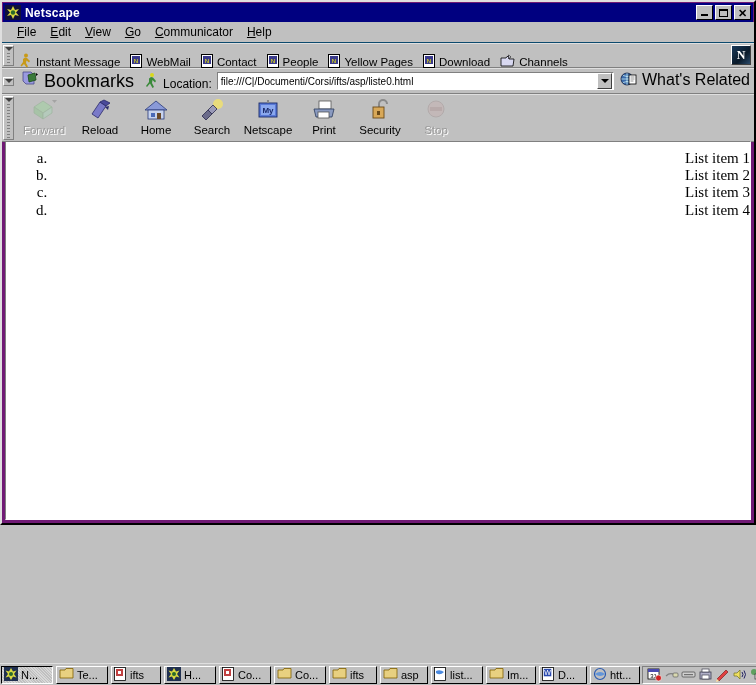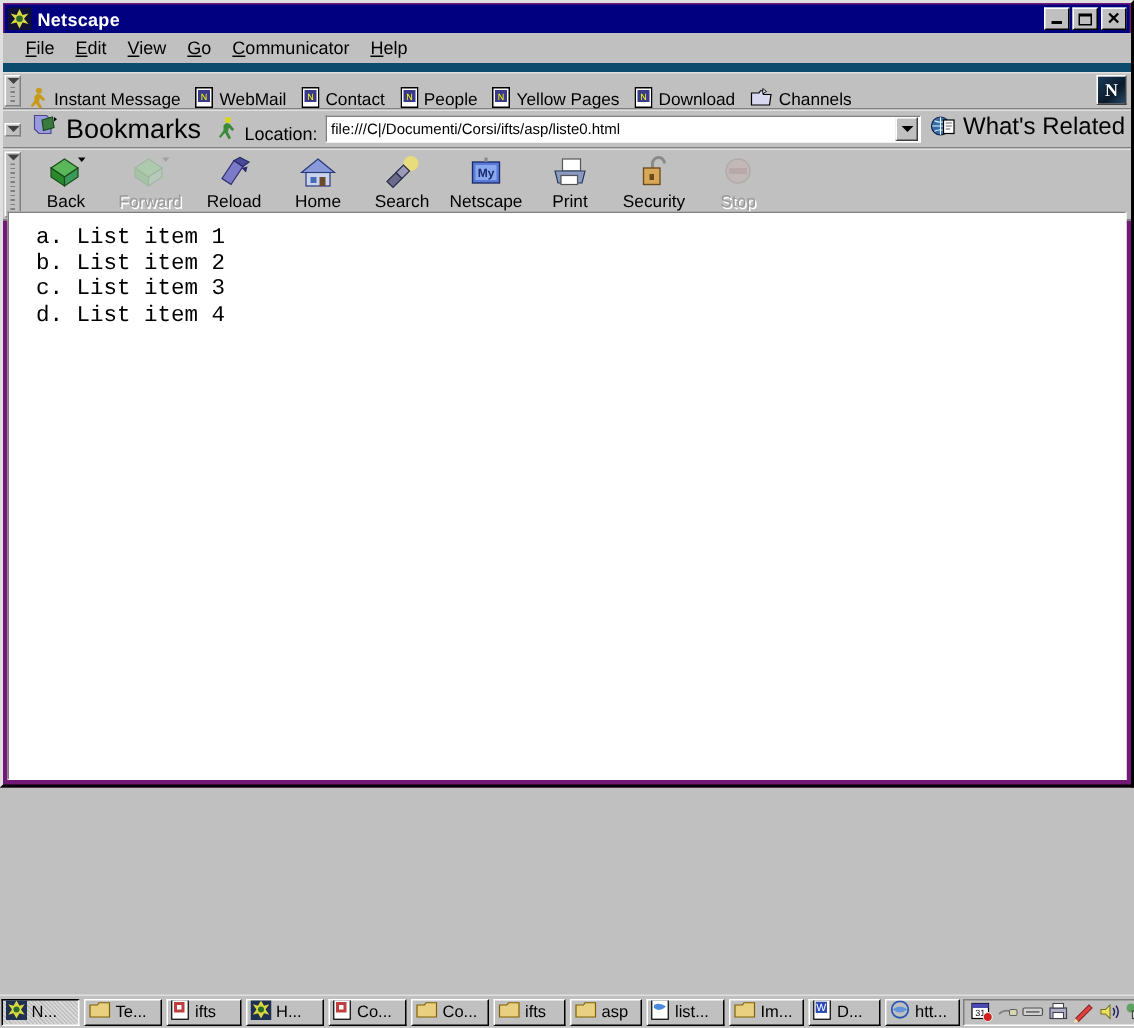--- a/index.html
+++ b/index.html
@@ -65,21 +65,21 @@
   .tb-btn .glyph-min { width: 7px; height: 2px; background: #000; margin-top: 5px; }
   .tb-btn .glyph-max { width: 9px; height: 8px; border: 1px solid #000; border-top-width: 2px; box-sizing: border-box; }
   .tb-btn .glyph-close { font-size: 11px; font-weight: bold; line-height: 10px; font-family: "Liberation Sans", sans-serif; }
 
   
   .menubar {
     height: 20px;
     display: flex; align-items: center;
     padding-left: 8px;
     background: #c0c0c0;
-    border-bottom: 6px solid #0c4a6e;
+    border-bottom: 1px solid #0c4a6e;
   }
   .menu-item {
     padding: 2px 7px;
     font-size: 12px; color: #000;
     font-family: "Liberation Sans", sans-serif;
     cursor: default;
   }
   .menu-item u { text-decoration: underline; }
 
   
@@ -219,23 +219,24 @@
     background: #fff;
     border-top: 1px solid #808080;
     border-left: 1px solid #808080;
     border-right: 1px solid #fff;
     border-bottom: 1px solid #fff;
     box-sizing: border-box;
     overflow: hidden;
   }
   .page {
     padding: 8px 0 0 0;
-    font-family: Liberation Mono, monospace;
+    font-family: Liberation Serif, serif;
     font-size: 15px;
     color: #000;
+    text-align: right;
   }
   ol.alpha {
     list-style-type: lower-alpha;
     margin: 0; padding-left: 45px;
   }
   ol.alpha li { line-height: 17.2px; }
 
   
   .taskbar {
     position: absolute; left: 0; bottom: 0;
@@ -454,31 +455,20 @@
       </span>
     </div>
 
     <div class="toolrow navbar">
       <div class="grip">
         <span class="arrow"></span>
         <span class="dots"></span>
       </div>
       <div class="nav-items">
 
-        <span class="nav-btn">
-          <span class="ico">
-            <svg width="28" height="24" viewBox="0 0 28 24">
-                <path d="M13 3 L22 9 L13 15 L4 9 Z" fill="#5ab85a" stroke="#1a4a1a" stroke-width="0.8"></path>
-                <path d="M4 9 L13 15 L13 21 L4 15 Z" fill="#2a8a2a" stroke="#1a4a1a" stroke-width="0.8"></path>
-                <path d="M22 9 L13 15 L13 21 L22 15 Z" fill="#3a9a5a" stroke="#1a4a1a" stroke-width="0.8"></path>
-                <path d="M22 2 l5 0 l-2.5 3 z" fill="#000"></path>
-              </svg>
-          </span>
-          <span class="cap">Back</span>
-        </span>
 
         <span class="nav-btn disabled">
           <span class="ico">
             <svg width="28" height="24" viewBox="0 0 28 24">
                 <path d="M13 3 L22 9 L13 15 L4 9 Z" fill="#9ad89a" stroke="#7aa87a" stroke-width="0.8"></path>
                 <path d="M4 9 L13 15 L13 21 L4 15 Z" fill="#8ac88a" stroke="#7aa87a" stroke-width="0.8"></path>
                 <path d="M22 9 L13 15 L13 21 L22 15 Z" fill="#a8d8b8" stroke="#7aa87a" stroke-width="0.8"></path>
                 <path d="M22 2 l5 0 l-2.5 3 z" fill="#808080"></path>
               </svg>
           </span>

